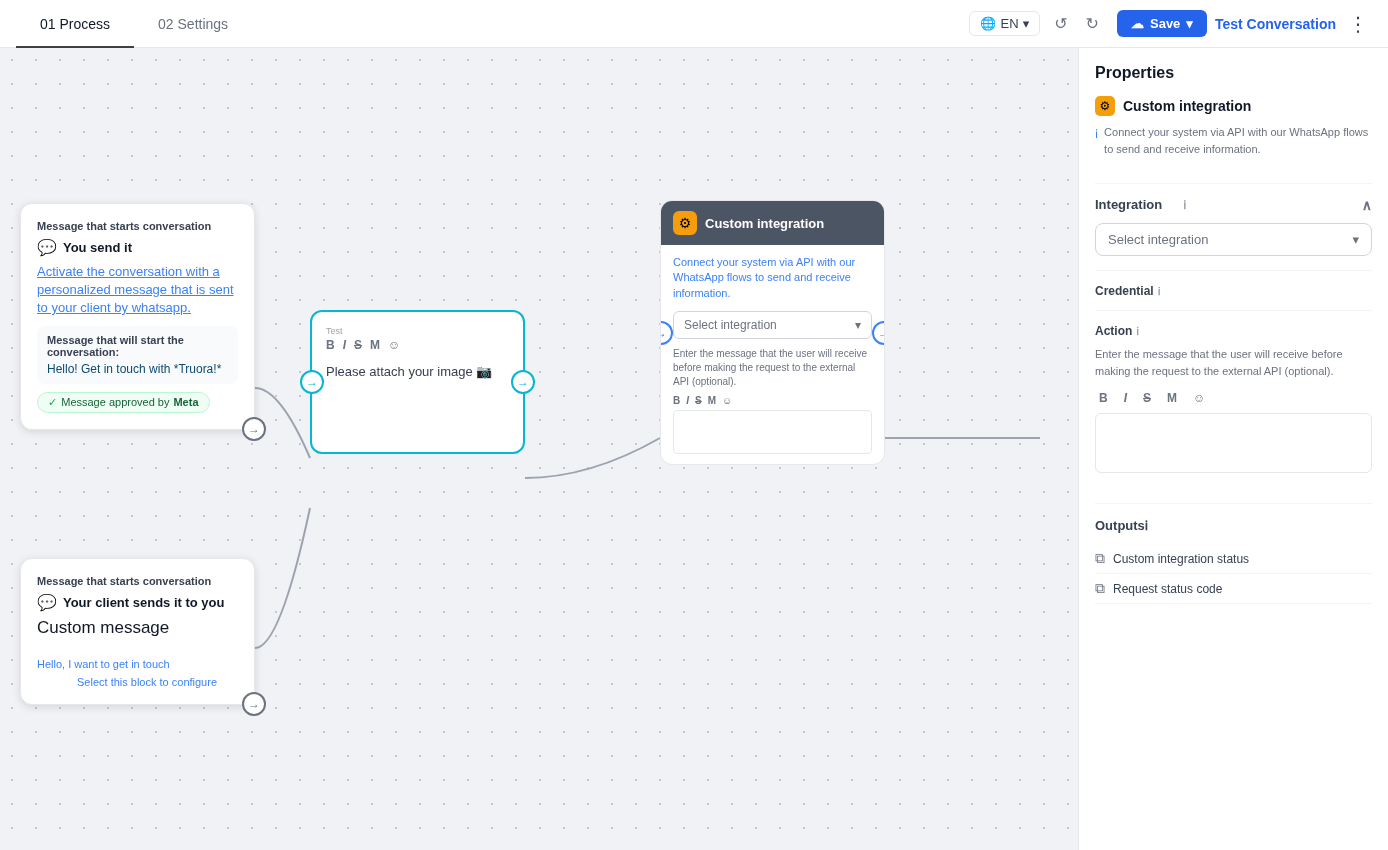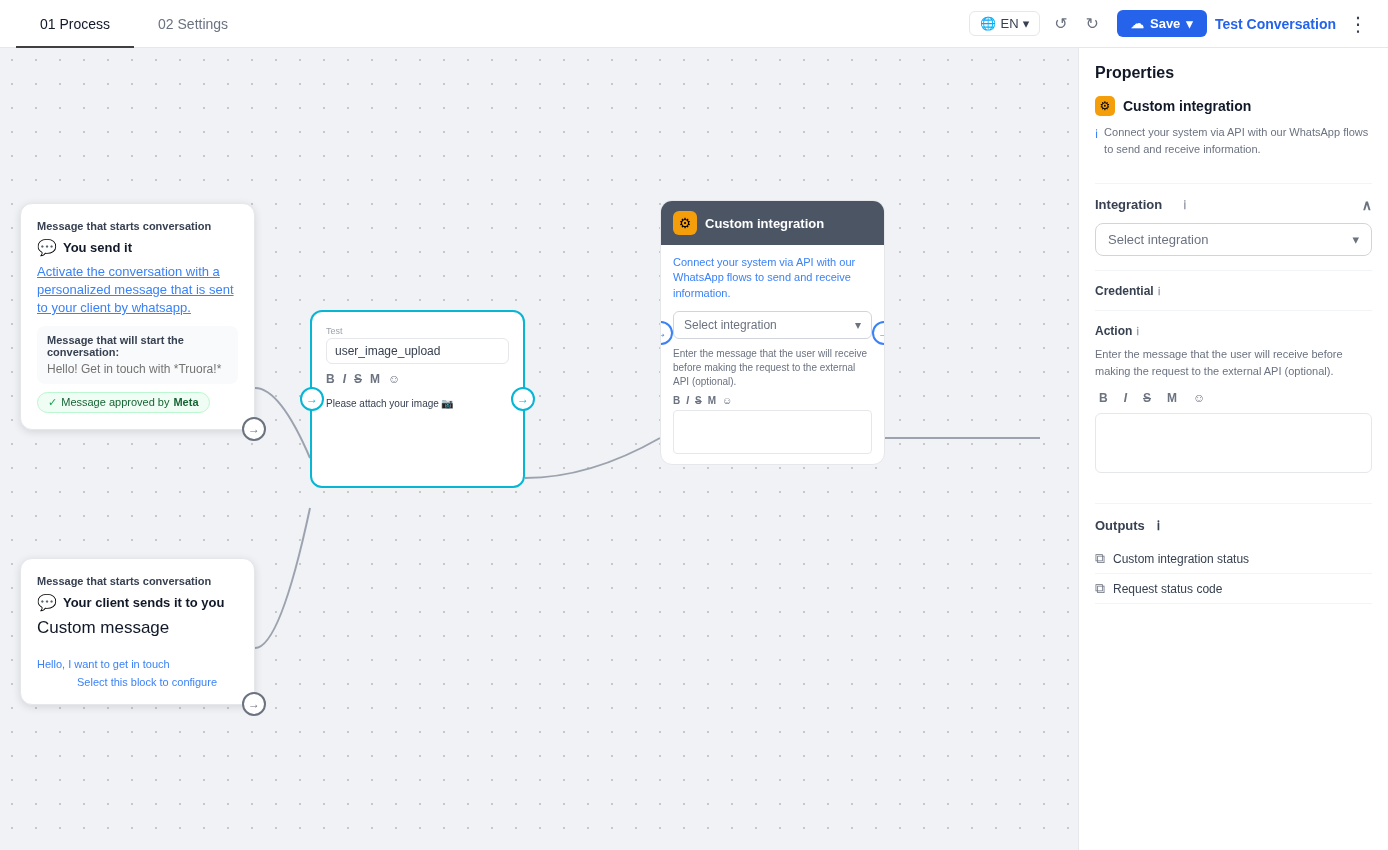--- a/index.html
+++ b/index.html
@@ -93,21 +93,21 @@
       padding: 14px;
     }
     .input-title-label { font-size: 9px; color: #9ca3af; margin-bottom: 2px; }
     .input-title-field {
       width: 100%; border: 1px solid #e5e7eb; border-radius: 6px;
       padding: 5px 8px; font-size: 12px; color: #374151; margin-bottom: 8px;
     }
     .editor-toolbar { display: flex; gap: 8px; margin-bottom: 6px; }
     .editor-toolbar span { font-size: 12px; color: #6b7280; cursor: pointer; font-weight: 600; }
     .editor-content {
-      min-height: 80px; font-size: 10px; color: #374151; line-height: 1.5;
+      min-height: 80px; font-size: 13px; color: #374151; line-height: 1.5;
       padding: 4px 0;
     }
 
     
     .card-integration {
       width: 225px; left: 660px; top: 150px;
       border: 1.5px solid #e5e7eb; border-radius: 12px; background: #fff;
       padding: 0; overflow: hidden;
     }
     .card-integration-header {
@@ -184,21 +184,21 @@
       color: #6b7280; font-weight: 600; padding: 2px 4px;
     }
     .panel-editor {
       width: 100%; min-height: 60px; border: 1px solid #e5e7eb; border-radius: 6px;
       padding: 8px; font-size: 12px; color: #374151; resize: none;
       background: #fff; margin-bottom: 14px;
     }
 
     .outputs-title {
       font-size: 13px; font-weight: 600; color: #374151;
-      display: flex; align-items: center; gap: 12px; margin-bottom: 10px;
+      display: flex; align-items: center; gap: 0; margin-bottom: 10px;
     }
     .output-item {
       display: flex; align-items: center; gap: 8px;
       font-size: 12px; color: #374151; padding: 6px 0; border-bottom: 1px solid #f3f4f6;
     }
     .output-icon { color: #6b7280; font-size: 14px; }
 
     
     .right-panel::-webkit-scrollbar { width: 4px; }
     .right-panel::-webkit-scrollbar-thumb { background: #e5e7eb; border-radius: 2px; }
@@ -249,21 +249,21 @@
 
     <div class="card card-msg card-msg-top">
       <div class="card-title">Message that starts conversation</div>
       <div class="sender-row">
         <span class="whatsapp-icon">💬</span>
         <span class="sender-name">You send it</span>
       </div>
       <div class="desc-text">Activate the conversation with a personalized message that is sent to your client by whatsapp.</div>
       <div class="msg-bubble">
         <div style="font-size:11px;font-weight:600;color:#374151;margin-bottom:4px;">Message that will start the conversation:</div>
-        <div style="font-size:12px;color:#737373;">Hello! Get in touch with *Truora!*</div>
+        <div style="font-size:12px;color:#0c4a6e;">Hello! Get in touch with *Truora!*</div>
       </div>
       <div class="approved-badge">
         <span class="check">✓</span>
         <span>Message approved by</span>
         <span class="meta-bold">Meta</span>
       </div>
       <div class="arrow-circle" style="bottom:-12px;right:-12px;">→</div>
     </div>
 
     <div class="card card-msg card-msg-bot">
@@ -273,21 +273,20 @@
         <span class="sender-name">Your client sends it to you</span>
       </div>
       <div class="custom-msg-label">Custom message</div>
       <div class="custom-msg-val">Hello, I want to get in touch</div>
       <div class="select-block-link">Select this block to configure</div>
       <div class="arrow-circle" style="bottom:-12px;right:-12px;">→</div>
     </div>
 
     <div class="card-input" style="position: absolute; left: 310px; top: 262px;">
       <div class="input-title-label">Test</div>
-      <input class="input-title-field" value="user_image_upload" readonly="" style="">
       <div class="editor-toolbar">
         <span>B</span>
         <span><em>I</em></span>
         <span><s>S</s></span>
         <span>M</span>
         <span>☺</span>
       </div>
       <div class="editor-content">
         <span>Please attach your image 📷</span>
       </div>

